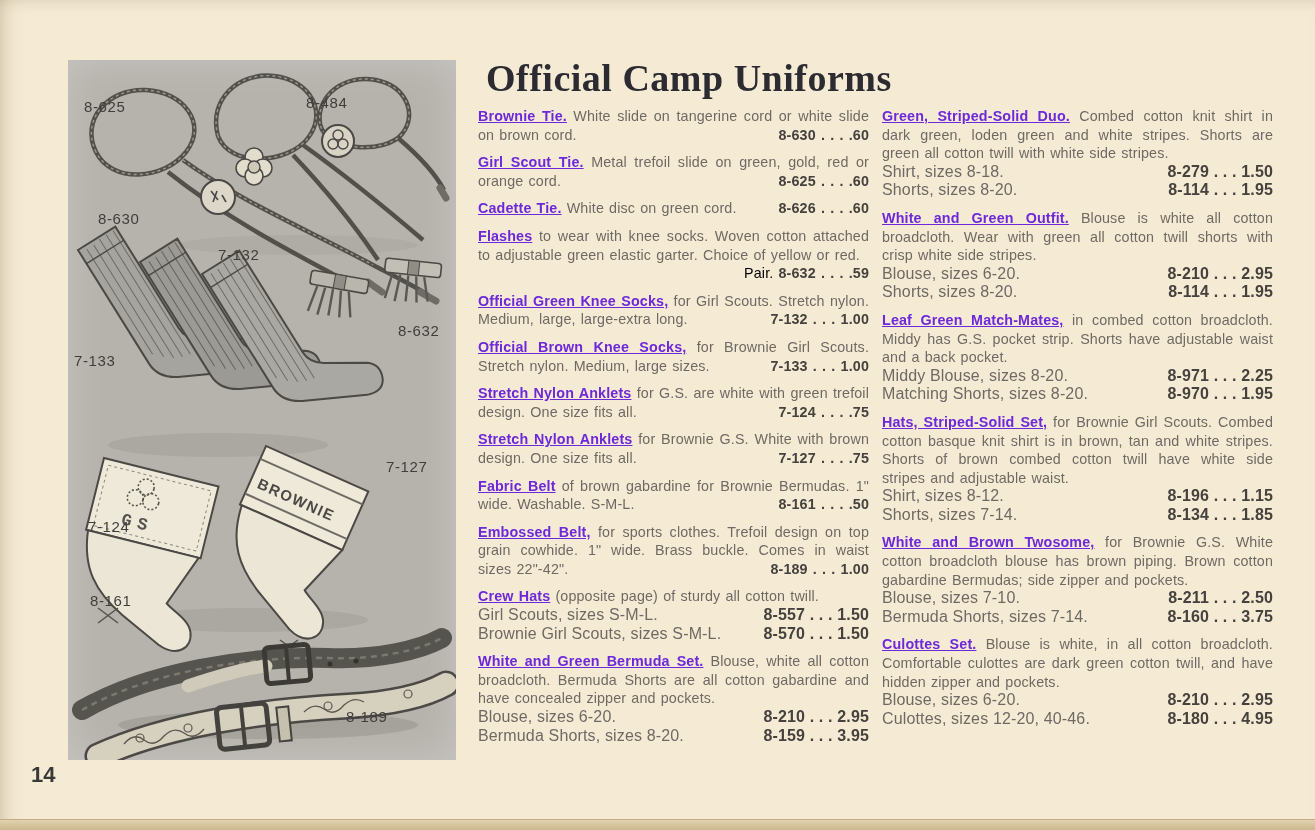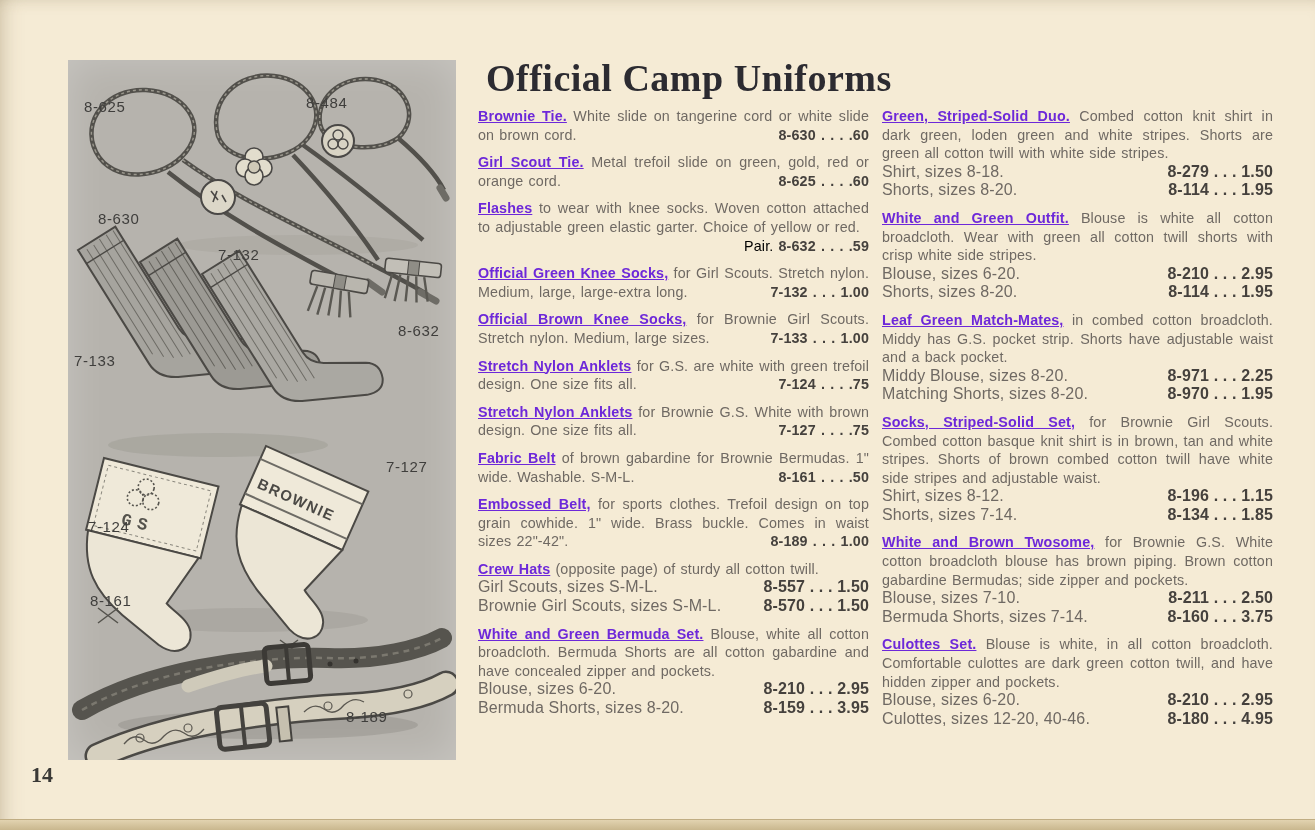--- a/index.html
+++ b/index.html
@@ -43,21 +43,21 @@
   .tail{float:right;white-space:nowrap;color:#45413d;font-weight:700;}
   .tail .pfx{color:#000000;font-weight:400;}
   .prow{
     display:flex;justify-content:space-between;
     font-size:16px;line-height:18.6px;color:#6f6963;letter-spacing:.15px;
   }
   .pcode{color:#45413d;font-weight:700;white-space:nowrap;}
   
   #page-number{
     position:absolute;left:31px;top:762px;
-    font-family:Liberation Serif, serif;font-weight:700;
+    font-family:Liberation Sans, sans-serif;font-weight:700;
     font-size:22px;color:#3a3936;
   }
 </style>
 </head>
 <body>
 
 <div id="page">
 
   <div id="illustration">
     <svg width="388" height="700" viewBox="0 0 388 700">
@@ -208,20 +208,23 @@
   <h1 id="title">Official Camp Uniforms</h1>
 
   <div class="col" id="col-left">
       <div class="entry">
         <p class="desc"><b class="etitle">Brownie Tie.</b> White slide on tangerine cord or white slide on brown cord. <span class="tail">8-630 . . . .60</span></p>
       </div>
       <div class="entry">
         <p class="desc"><b class="etitle">Girl Scout Tie.</b> Metal trefoil slide on green, gold, red or orange cord. <span class="tail">8-625 . . . .60</span></p>
       </div>
       <div class="entry">
+        <p class="desc"><b class="etitle">Cadette Tie.</b> White disc on green cord. <span class="tail">8-626 . . . .60</span></p>
+      </div>
+      <div class="entry">
         <p class="desc"><b class="etitle">Flashes</b> to wear with knee socks. Woven cotton attached to adjustable green elastic garter. Choice of yellow or red. <span class="tail"><span class="pfx">Pair. </span>8-632 . . . .59</span></p>
       </div>
       <div class="entry">
         <p class="desc"><b class="etitle">Official Green Knee Socks,</b> for Girl Scouts. Stretch nylon. Medium, large, large-extra long. <span class="tail">7-132 . . . 1.00</span></p>
       </div>
       <div class="entry">
         <p class="desc"><b class="etitle">Official Brown Knee Socks,</b> for Brownie Girl Scouts. Stretch nylon. Medium, large sizes. <span class="tail">7-133 . . . 1.00</span></p>
       </div>
       <div class="entry">
         <p class="desc"><b class="etitle">Stretch Nylon Anklets</b> for G.S. are white with green trefoil design. One size fits all. <span class="tail">7-124 . . . .75</span></p>
@@ -286,21 +289,21 @@
         <div class="prow">
           <span class="plabel">Middy Blouse, sizes 8-20.</span>
           <b class="pcode">8-971 . . . 2.25</b>
         </div>
         <div class="prow">
           <span class="plabel">Matching Shorts, sizes 8-20.</span>
           <b class="pcode">8-970 . . . 1.95</b>
         </div>
       </div>
       <div class="entry">
-        <p class="desc"><b class="etitle">Socks, Striped-Solid Set,</b> for Brownie Girl Scouts. Combed cotton basque knit shirt is in brown, tan and white stripes. Shorts of brown combed cotton twill have white side stripes and adjustable waist. </p>
+        <p class="desc"><b class="etitle">Hats, Striped-Solid Set,</b> for Brownie Girl Scouts. Combed cotton basque knit shirt is in brown, tan and white stripes. Shorts of brown combed cotton twill have white side stripes and adjustable waist. </p>
         <div class="prow">
           <span class="plabel">Shirt, sizes 8-12.</span>
           <b class="pcode">8-196 . . . 1.15</b>
         </div>
         <div class="prow">
           <span class="plabel">Shorts, sizes 7-14.</span>
           <b class="pcode">8-134 . . . 1.85</b>
         </div>
       </div>
       <div class="entry">

